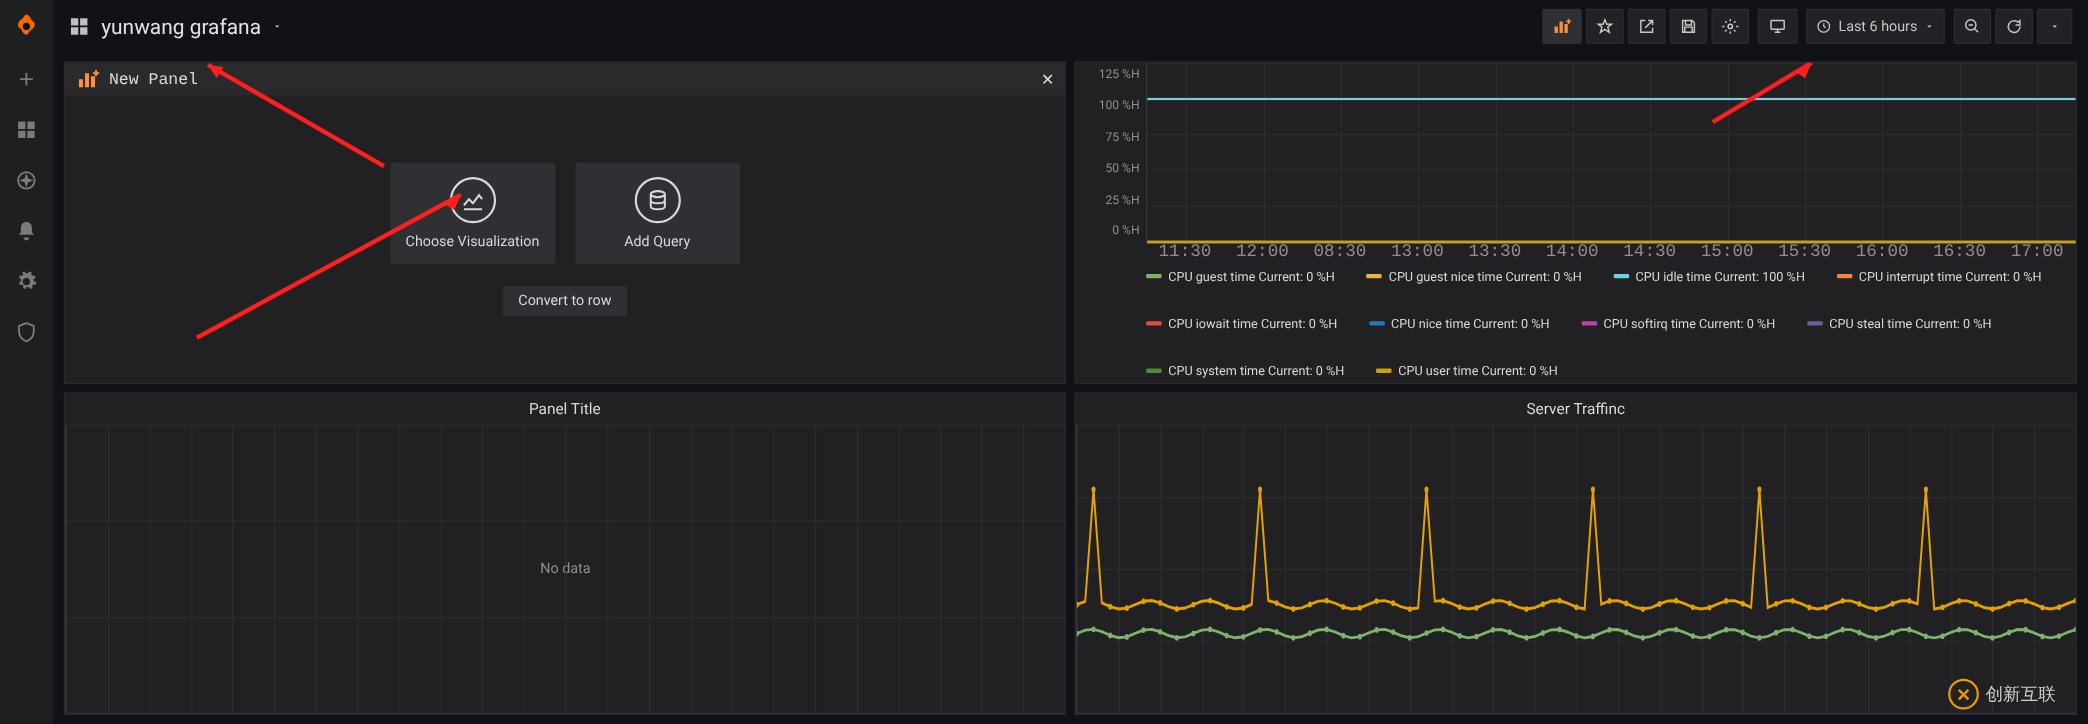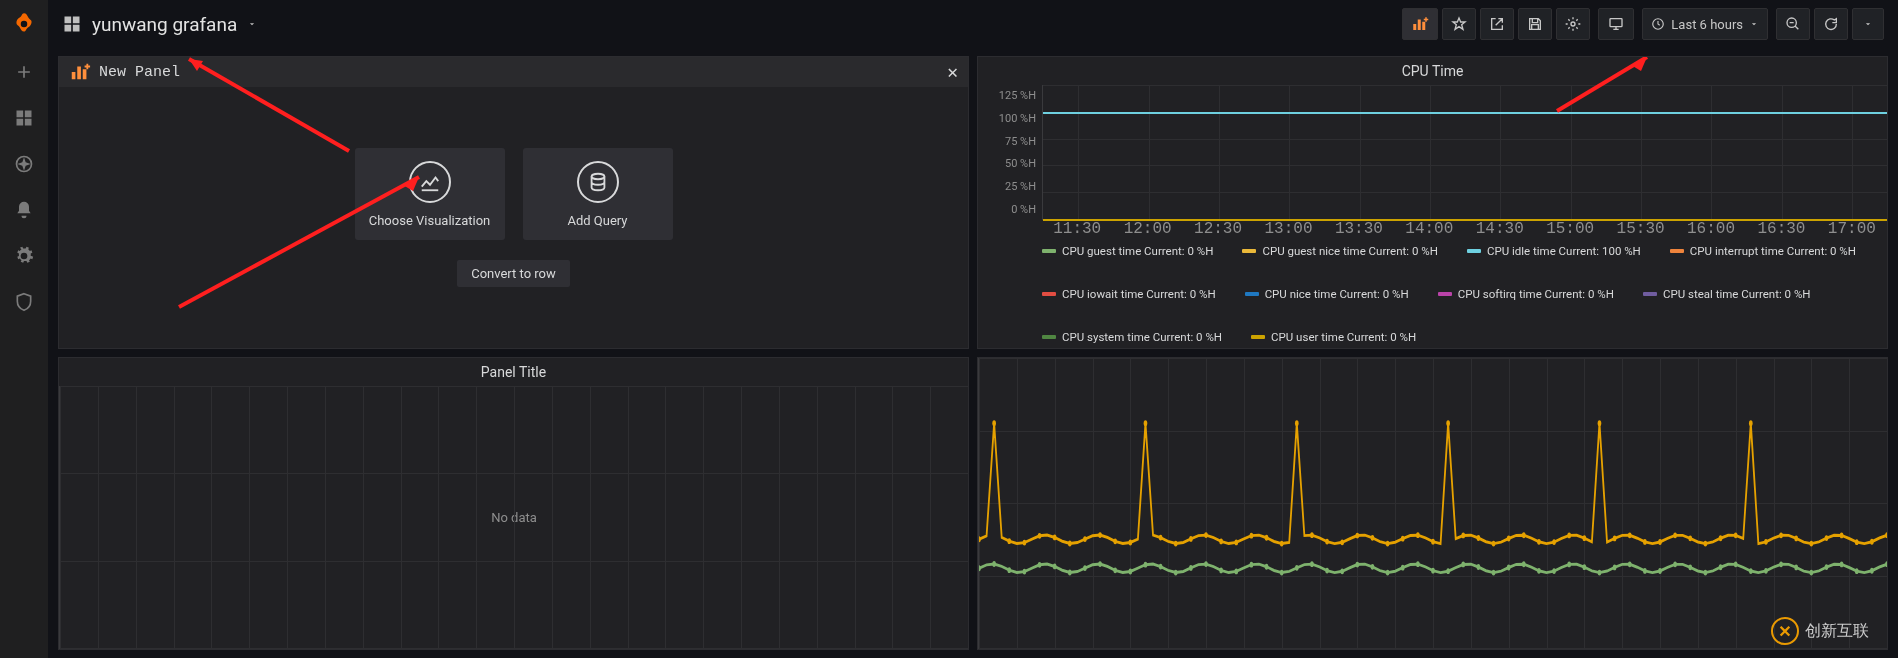--- a/index.html
+++ b/index.html
@@ -322,21 +322,20 @@
           <path d="M180 100 L20 8" stroke="#ff1f1f" stroke-width="4"></path>
           <path d="M20 8 l14 2 l-6 10 z" fill="#ff1f1f"></path>
         </svg>
       <svg class="arrow" style="left:110px;top:110px;width:270px;height:150px" viewBox="0 0 270 150">
           <path d="M10 140 L250 10" stroke="#ff1f1f" stroke-width="4"></path>
           <path d="M250 10 l-6 14 l-10 -6 z" fill="#ff1f1f"></path>
         </svg>
     </div>
 
     <div class="panel">
-      <div class="panel-header">CPU Time</div>
       <div class="chart-area">
         <div class="yaxis" id="cpu-yaxis">
             <div>125 %H</div>
             <div>100 %H</div>
             <div>75 %H</div>
             <div>50 %H</div>
             <div>25 %H</div>
             <div>0 %H</div>
           </div>
         <div class="plot" id="cpu-plot">
@@ -366,21 +365,21 @@
             <div class="line-series" style="top: 100%; background: rgb(31, 120, 193);"></div>
             <div class="line-series" style="top: 100%; background: rgb(186, 67, 169);"></div>
             <div class="line-series" style="top: 100%; background: rgb(112, 93, 160);"></div>
             <div class="line-series" style="top: 100%; background: rgb(80, 134, 66);"></div>
             <div class="line-series" style="top: 100%; background: rgb(204, 163, 0);"></div>
           </div>
       </div>
       <div class="xaxis" id="cpu-xaxis">
           <span>11:30</span>
           <span>12:00</span>
-          <span>12:30</span>
+          <span>08:30</span>
           <span>13:00</span>
           <span>13:30</span>
           <span>14:00</span>
           <span>14:30</span>
           <span>15:00</span>
           <span>15:30</span>
           <span>16:00</span>
           <span>16:30</span>
           <span>17:00</span>
         </div>
@@ -463,20 +462,21 @@
             <div class="grid-v" style="left: 79.1667%;"></div>
             <div class="grid-v" style="left: 83.3333%;"></div>
             <div class="grid-v" style="left: 87.5%;"></div>
             <div class="grid-v" style="left: 91.6667%;"></div>
             <div class="grid-v" style="left: 95.8333%;"></div>
           </div>
       </div>
     </div>
 
     <div class="panel">
+      <div class="panel-header">Server Traffinc</div>
       <div class="chart-area">
         <div class="plot" id="tr-plot">
             <div class="grid-h" style="top: 0%;"></div>
             <div class="grid-h" style="top: 25%;"></div>
             <div class="grid-h" style="top: 50%;"></div>
             <div class="grid-h" style="top: 75%;"></div>
             <div class="grid-h" style="top: 100%;"></div>
             <div class="grid-v" style="left: 0%;"></div>
             <div class="grid-v" style="left: 4.16667%;"></div>
             <div class="grid-v" style="left: 8.33333%;"></div>

